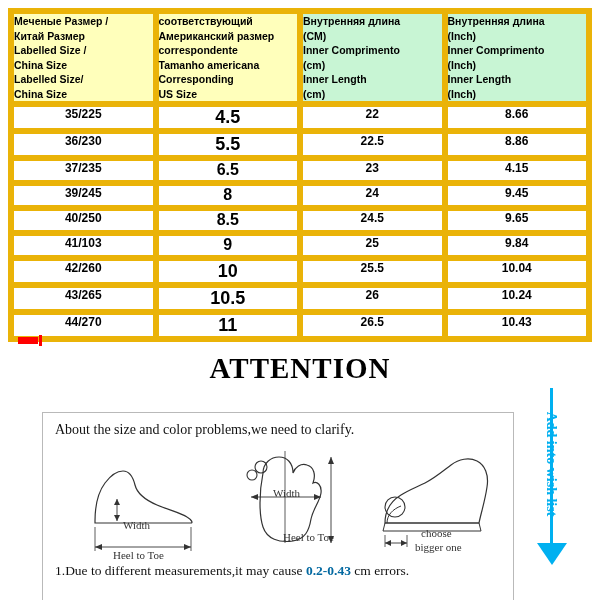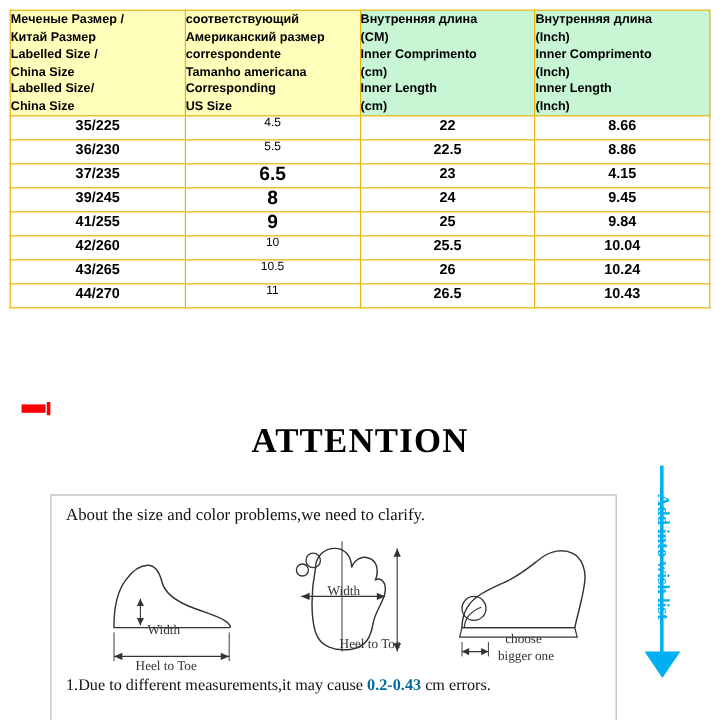--- a/index.html
+++ b/index.html
@@ -24,21 +24,21 @@
   
   .size-table {
     position: absolute;
     left: 8px;
     top: 8px;
     width: 584px;
     border-collapse: collapse;
     table-layout: fixed;
   }
   .size-table td, .size-table th {
-    border: 1px solid #eab308;
+    border: 6px solid #eab308;
     padding: 0;
     vertical-align: top;
   }
   .hdr-cell {
     padding: 4px 5px 5px 5px;
     font-weight: bold;
     font-size: 10.5px;
     line-height: 14.5px;
     text-align: left;
   }
@@ -47,22 +47,22 @@
 
   .size-table tbody td {
     height: 19px;
     text-align: center;
     font-size: 12px;
     font-weight: bold;
     background: #fff;
     margin-left: 10px;
   }
   .size-table tbody td.us {
-    font-weight: normal;
-    font-size: 10px;
+    font-weight: bold;
+    font-size: 18px;
   }
   .size-table tbody tr.b td.us { font-weight: bold; font-size: 16px; }
 
   
   .red-mark {
     position: absolute;
     left: 18px;
     top: 337px;
     width: 20px;
     height: 7px;
@@ -245,21 +245,27 @@
         <td>23</td>
         <td>4.15</td>
       </tr>
       <tr class="b">
         <td>39/245</td>
         <td class="us">8</td>
         <td>24</td>
         <td>9.45</td>
       </tr>
       <tr class="b">
-        <td>41/255</td>
+        <td>40/250</td>
+        <td class="us">8.5</td>
+        <td>24.5</td>
+        <td>9.65</td>
+      </tr>
+      <tr class="b">
+        <td>41/103</td>
         <td class="us">9</td>
         <td>25</td>
         <td>9.84</td>
       </tr>
       <tr>
         <td>42/260</td>
         <td class="us">10</td>
         <td>25.5</td>
         <td>10.04</td>
       </tr>

